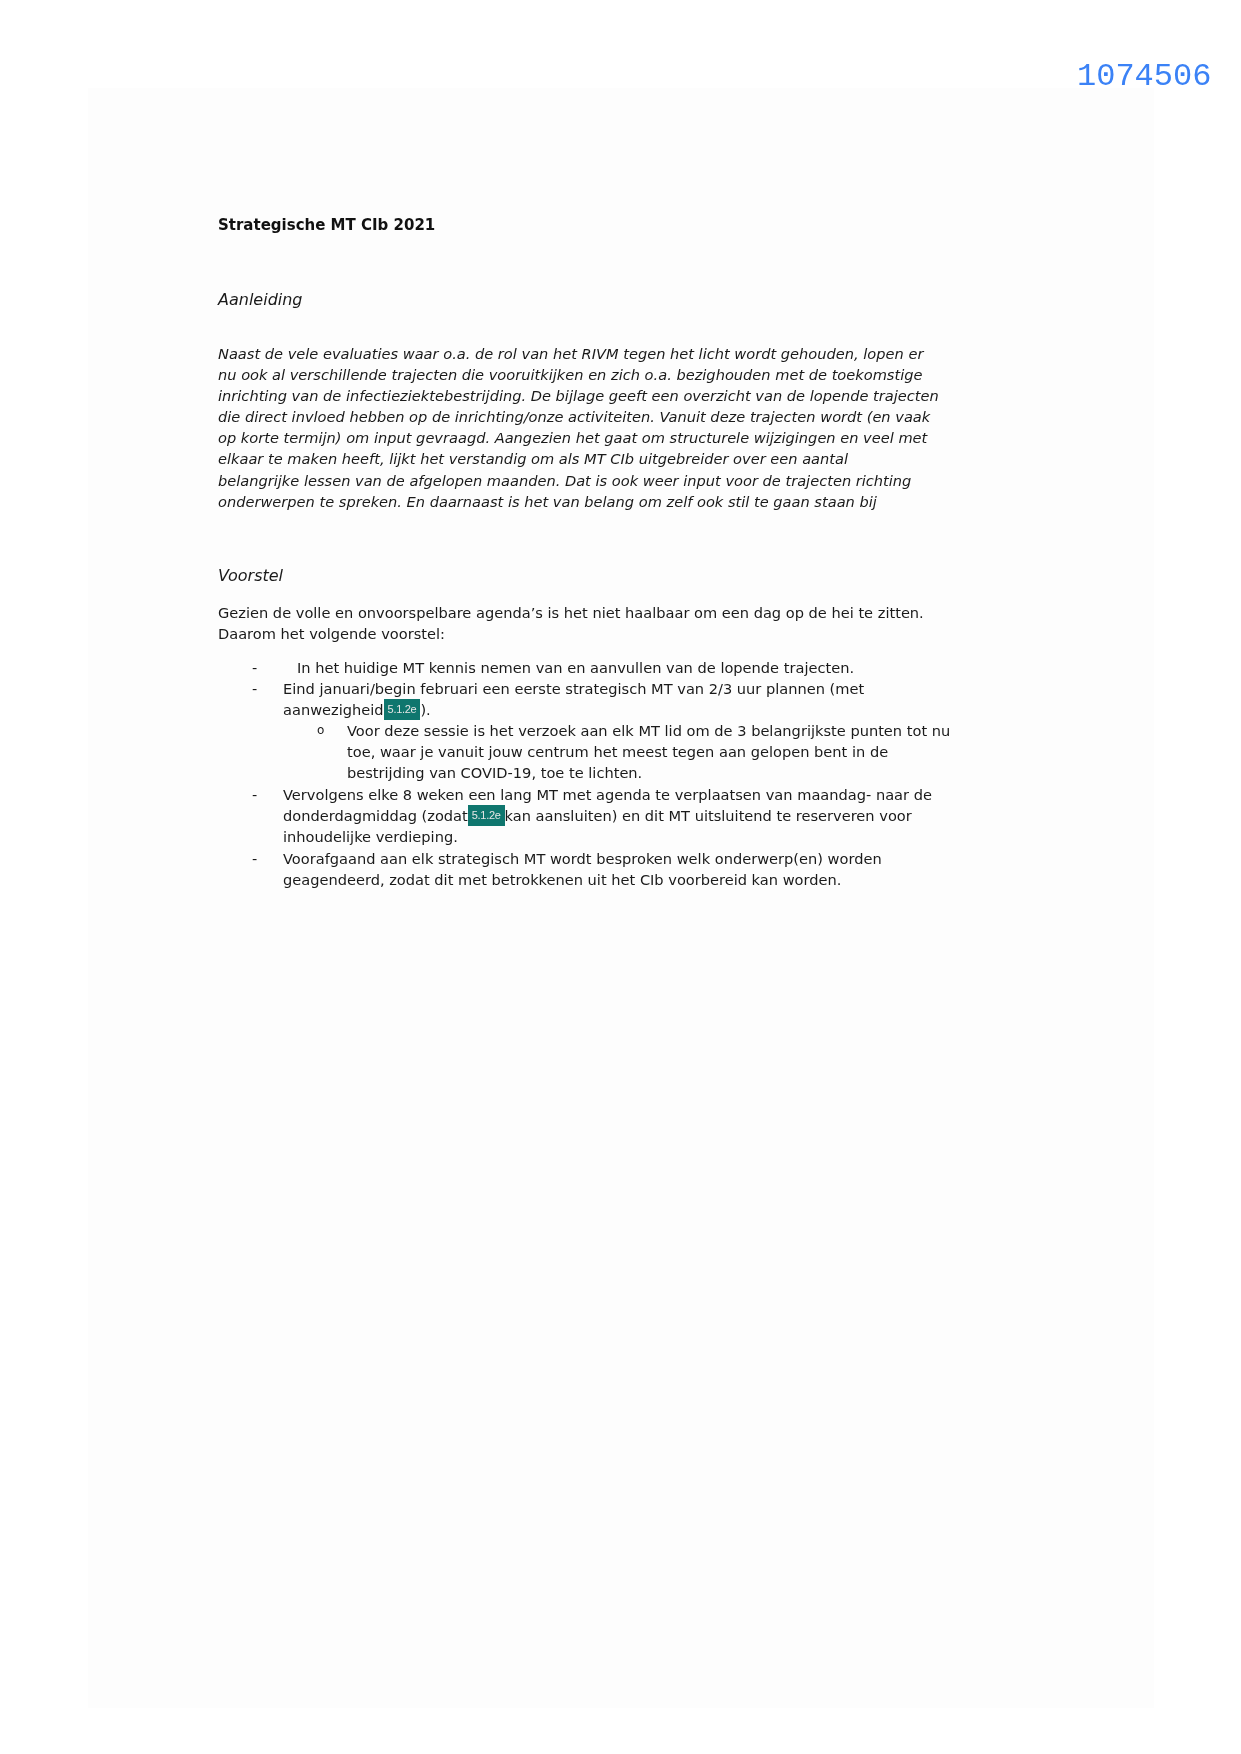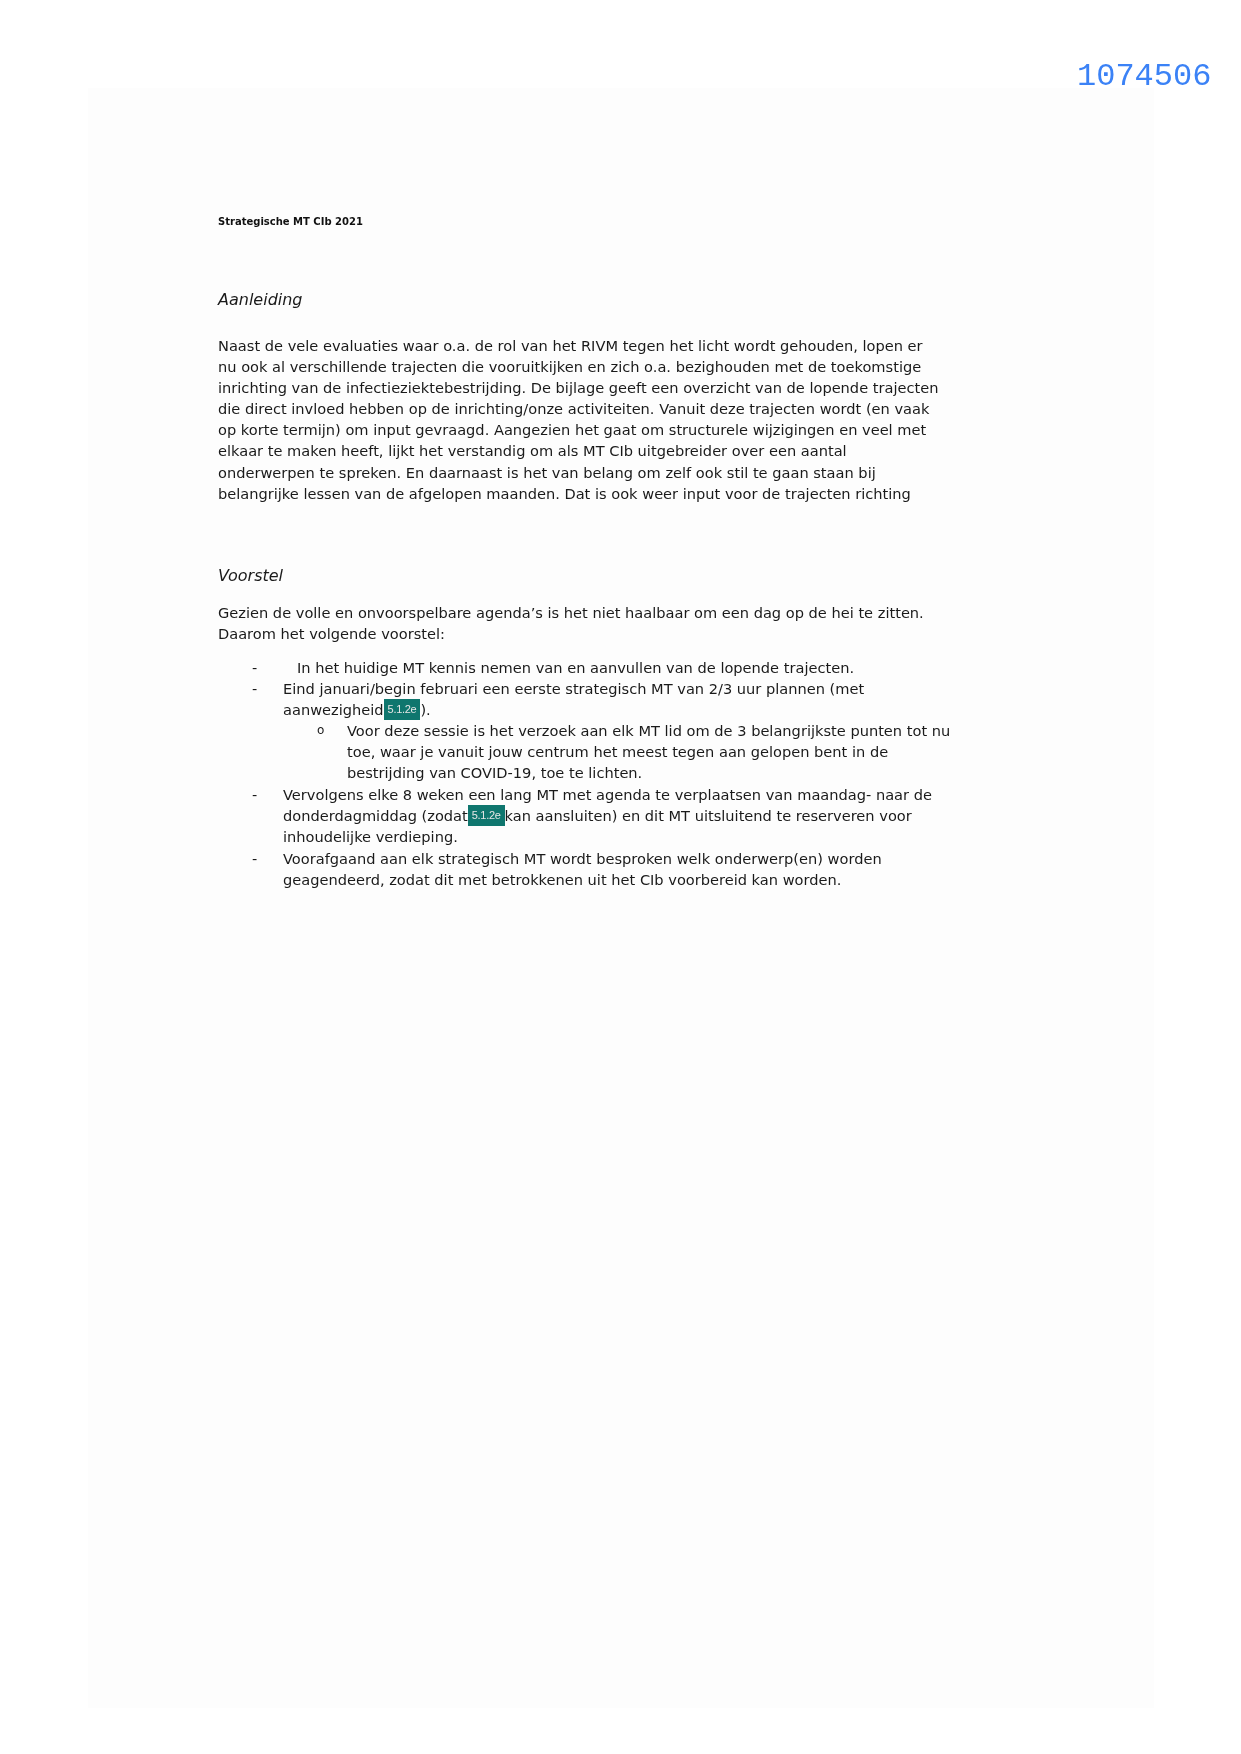--- a/index.html
+++ b/index.html
@@ -8,21 +8,21 @@
     position: absolute; left: 88px; top: 88px; width: 1066px; height: 1620px;
     background: #fdfdfd;
   }
   .docnum {
     position: absolute; left: 1077px; top: 58px;
     font-family: Liberation Mono, monospace; font-size: 32px; color: #3b82f6;
     letter-spacing: 0px;
   }
   .title {
     position: absolute; left: 218px; top: 216px;
-    font-family: "DejaVu Sans", sans-serif; font-weight: bold; font-size: 10px; color: #111;
+    font-family: "DejaVu Sans", sans-serif; font-weight: bold; font-size: 15px; color: #111;
   }
   .heading {
     position: absolute; left: 218px;
     font-family: "DejaVu Sans", sans-serif; font-style: italic; font-size: 16px; color: #1a1a1a;
   }
   .para {
     position: absolute; left: 218px; width: 820px;
     font-family: "DejaVu Sans", sans-serif; font-size: 14.6px; line-height: 21.1px; color: #1a1a1a;
   }
   .para .ln { display: block; white-space: nowrap; }
@@ -44,29 +44,29 @@
 <body>
 
 <div class="sheet"></div>
 
 <div class="docnum">1074506</div>
 
 <div class="title">Strategische MT CIb 2021</div>
 
 <div class="heading" style="top:290px;">Aanleiding</div>
 
-<div class="para" style="top:335px;">
+<div class="para" style="top:343px;font-style:italic;">
   <span class="ln">Naast de vele evaluaties waar o.a. de rol van het RIVM tegen het licht wordt gehouden, lopen er</span>
   <span class="ln">nu ook al verschillende trajecten die vooruitkijken en zich o.a. bezighouden met de toekomstige</span>
   <span class="ln">inrichting van de infectieziektebestrijding. De bijlage geeft een overzicht van de lopende trajecten</span>
   <span class="ln">die direct invloed hebben op de inrichting/onze activiteiten. Vanuit deze trajecten wordt (en vaak</span>
   <span class="ln">op korte termijn) om input gevraagd. Aangezien het gaat om structurele wijzigingen en veel met</span>
   <span class="ln">elkaar te maken heeft, lijkt het verstandig om als MT CIb uitgebreider over een aantal</span>
+  <span class="ln">belangrijke lessen van de afgelopen maanden. Dat is ook weer input voor de trajecten richting</span>
   <span class="ln">onderwerpen te spreken. En daarnaast is het van belang om zelf ook stil te gaan staan bij</span>
-  <span class="ln">belangrijke lessen van de afgelopen maanden. Dat is ook weer input voor de trajecten richting</span>
 </div>
 
 <div class="heading" style="top:566px;">Voorstel</div>
 
 <div class="para" style="top:602px;">
   <span class="ln">Gezien de volle en onvoorspelbare agenda’s is het niet haalbaar om een dag op de hei te zitten.</span>
   <span class="ln">Daarom het volgende voorstel:</span>
 </div>
 
 <div class="bullet" style="left:252px; top:657px;">

